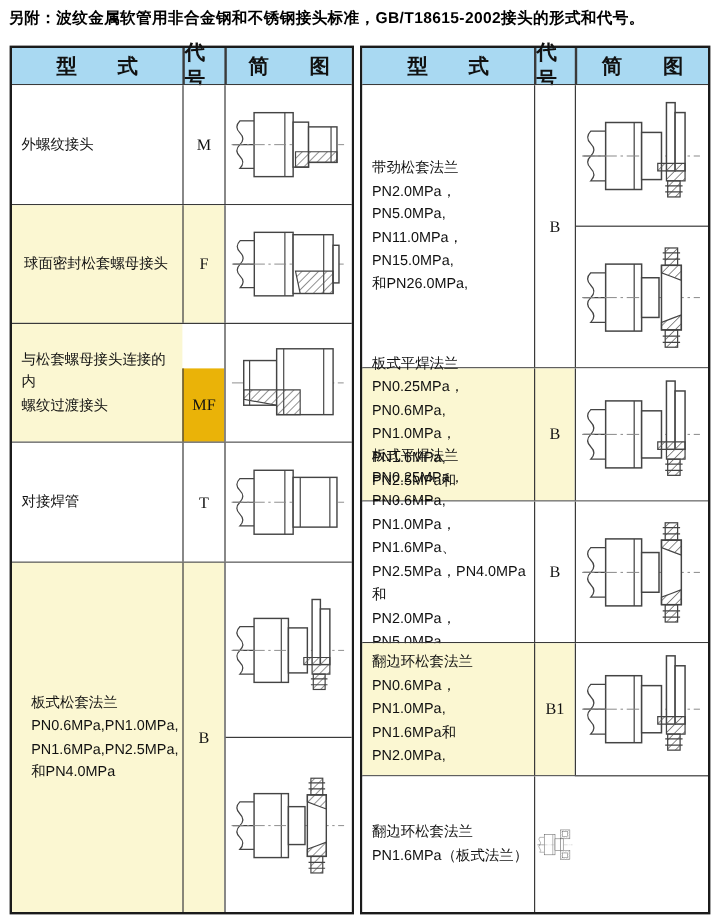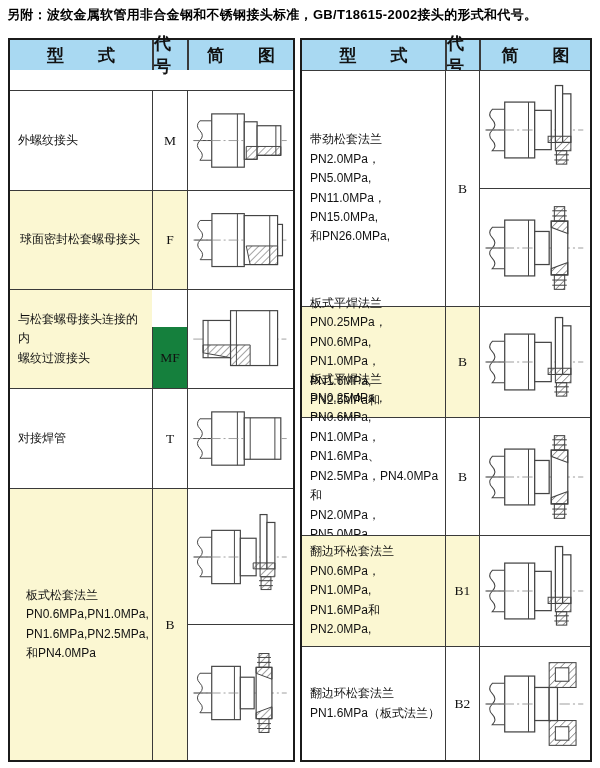--- a/index.html
+++ b/index.html
@@ -44,21 +44,21 @@
 <body>
 
 <div class="title">另附：波纹金属软管用非合金钢和不锈钢接头标准，GB/T18615-2002接头的形式和代号。</div>
 
 <div class="tbl" id="left-table" style="--cols: 142px 35px 1fr;">
     <div class="row hdr" style="grid-template-columns: 142px 35px 1fr; flex: 0 0 30px;">
       <div class="cell">型　　式</div>
       <div class="cell">代号</div>
       <div class="cell">简　　图</div>
     </div>
-    <div class="row" style="grid-template-columns: 142px 35px 1fr; flex: 0 0 99px; margin-top: 20px;">
+    <div class="row" style="grid-template-columns: 142px 35px 1fr; flex: 0 0 99px;">
       <div class="cell type-cell" style="background: rgb(255, 255, 255);">外螺纹接头</div>
       <div class="cell code-cell" style="background: rgb(255, 255, 255);">M</div>
       <div class="cell diagram-cell">
         <div class="diagram">
           <svg viewBox="0 0 100 92" width="104" height="96">
             <defs>
               <pattern id="h1" width="5" height="5" patternUnits="userSpaceOnUse" patternTransform="rotate(45)">
                 <line x1="0" y1="0" x2="0" y2="5" stroke="#555" stroke-width="1.1"></line>
               </pattern>
             </defs>
@@ -95,21 +95,21 @@
             <line class="ln" x1="80" y1="21" x2="80" y2="71"></line>
             <rect class="bx" x="88" y="30" width="5" height="32"></rect>
             <polygon points="56,52 88,52 88,71 60,71" fill="url(#h2)" stroke="#444"></polygon>
           </svg>
         </div>
       </div>
     </div>
     <div class="row" style="grid-template-columns: 142px 35px 1fr; flex: 0 0 98px;">
       <div class="cell type-cell" style="background: rgb(251, 247, 210);">与松套螺母接头连接的内
 螺纹过渡接头</div>
-      <div class="cell code-cell" style="background: #15803d; margin-top: 37px;">MF</div>
+      <div class="cell code-cell" style="background: #eab308; margin-top: 37px;">MF</div>
       <div class="cell diagram-cell">
         <div class="diagram">
           <svg viewBox="0 0 100 92" width="104" height="96">
             <defs>
               <pattern id="h4" width="5" height="5" patternUnits="userSpaceOnUse" patternTransform="rotate(45)">
                 <line x1="0" y1="0" x2="0" y2="5" stroke="#555" stroke-width="1.1"></line>
               </pattern>
             </defs>
             <line class="cl" x1="2" y1="46" x2="97" y2="46"></line>
             <rect class="bx" x="12" y="27" width="28" height="38"></rect>
@@ -350,21 +350,20 @@
             <rect x="71" y="66" width="10" height="13" fill="url(#h12)" stroke="#444"></rect>
             <line class="ln" x1="69" y1="70" x2="83" y2="70"></line>
             <line class="ln" x1="69" y1="75" x2="83" y2="75"></line>
           </svg>
         </div>
       </div>
     </div>
     <div class="row" style="grid-template-columns: 143px 34px 1fr; flex: 1 1 122px;">
       <div class="cell type-cell" style="background: rgb(255, 255, 255);">翻边环松套法兰
 PN1.6MPa（板式法兰）</div>
-      <div class="cell code-cell" style="background: rgb(255, 255, 255);">B2</div>
       <div class="cell diagram-cell">
         <div class="diagram">
           <svg viewBox="0 0 100 92" width="104" height="96">
             <defs>
               <pattern id="h13" width="5" height="5" patternUnits="userSpaceOnUse" patternTransform="rotate(45)">
                 <line x1="0" y1="0" x2="0" y2="5" stroke="#555" stroke-width="1.1"></line>
               </pattern>
             </defs>
             <path class="ln" d="M21,26 H9 q-5,5 0,10 t0,10 t0,10 t0,10 H21" fill="#fff"></path>
             <line class="ln" x1="3" y1="46" x2="21" y2="46"></line>

